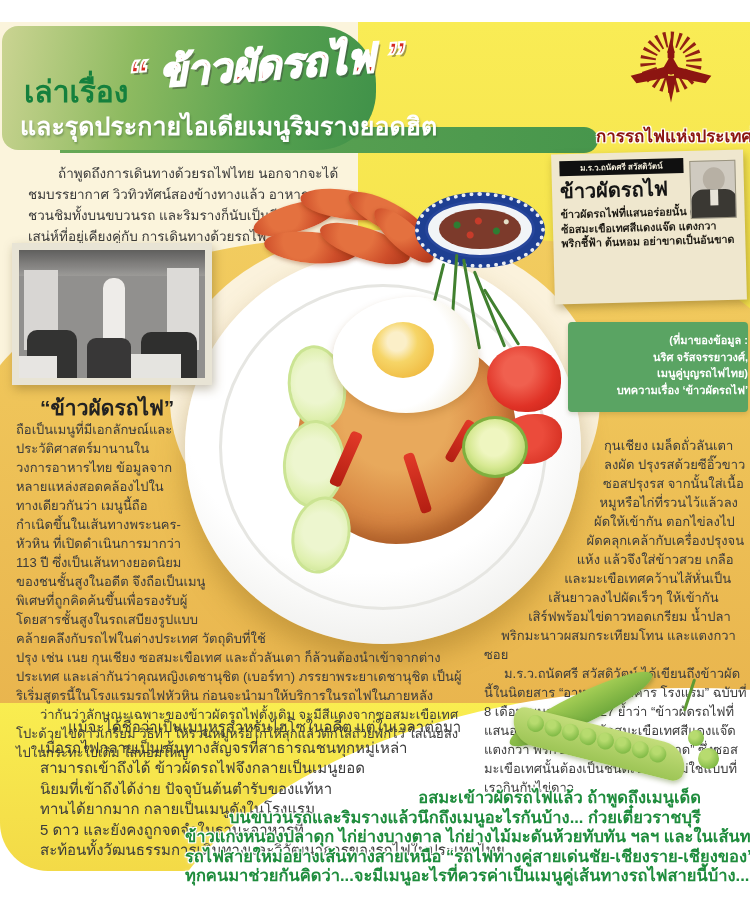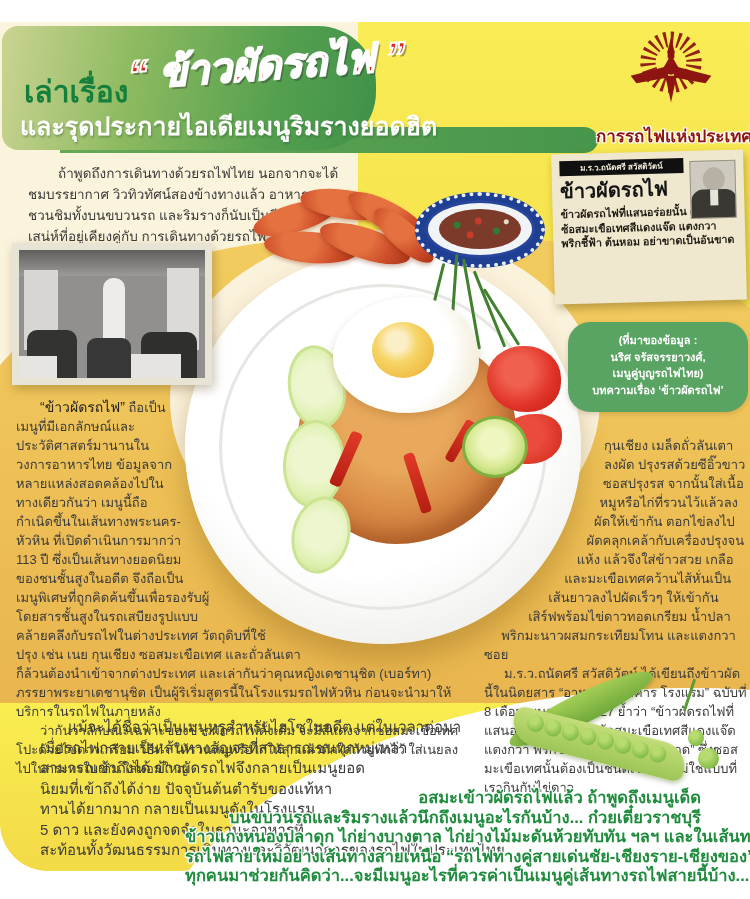--- a/index.html
+++ b/index.html
@@ -69,22 +69,22 @@
   .clip-head{margin-top:4px;font-size:20px;font-weight:900;color:#141414;line-height:22px;}
   .clip-portrait{position:absolute;right:8px;top:10px;width:46px;height:58px;background:#CFCAC0;
      border:1px solid #9a947f;overflow:hidden;}
   .clip-portrait .head{position:absolute;left:12px;top:6px;width:22px;height:24px;border-radius:50%;background:#B7B0A4;}
   .clip-portrait .suit{position:absolute;left:0px;top:28px;width:46px;height:30px;background:#3A3833;
      border-radius:12px 12px 0 0;}
   .clip-portrait .shirt{position:absolute;left:19px;top:28px;width:8px;height:16px;background:#E7E3D8;}
   .clip-body{margin-top:5px;font-size:10.8px;font-weight:bold;color:#201d16;line-height:14.5px;}
 
   
-  .attribution{left:568px;top:322px;width:180px;height:90px;background:#5AA463;border-radius:22px;
-     color:#ffffff;font-size:11px;font-weight:bold;text-align:center;padding-top:10px;line-height:16.5px;z-index:6;
+  .attribution{left:568px;top:322px;width:180px;height:90px;background:#5AA463;border-radius:4px;
+     color:#ffffff;font-size:11px;font-weight:bold;text-align:right;padding-top:10px;line-height:16.5px;z-index:6;
      box-shadow:0 2px 5px rgba(90,70,20,.2);}
 
   
   .plate{left:185px;top:252px;width:396px;height:392px;border-radius:50%;
      background:radial-gradient(circle at 45% 35%,#ffffff 55%,#F2F2F0 75%,#E2E2DE 100%);
      box-shadow:0 16px 28px rgba(140,100,25,.38);z-index:5;}
   .plate::before{content:"";position:absolute;left:34px;top:32px;right:34px;bottom:34px;
      border-radius:50%;border:3px solid #E6E6E2;}
   .herb{position:absolute;background:#41802F;border-radius:3px;z-index:6;}
   .rice{left:298px;top:332px;width:218px;height:212px;z-index:6;
@@ -126,21 +126,21 @@
        radial-gradient(circle at 70% 55%,#2E7D32 0 3px,transparent 4px),
        radial-gradient(circle at 38% 65%,#C73B2A 0 3px,transparent 4px),
        radial-gradient(circle at 82% 32%,#E5DFC8 0 2px,transparent 3px);}
 
   
   .col{color:#3C3C3C;font-size:13px;line-height:19px;z-index:8;}
   .col p{margin:0;}
   .col-left{left:16px;top:398px;width:452px;}
   .col-left .plate-cut{float:right;width:284px;height:250px;
      shape-outside:ellipse(215px 205px at 201px 47px);shape-margin:8px;}
-  .col-left .lead{font-weight:normal;font-size:14px;color:#222;}
+  .col-left .lead{font-weight:bold;font-size:21px;color:#222;}
   .col-left p.p1{text-indent:24px;}
   .col-left p.p2{text-indent:24px;}
   .col-right{left:484px;top:436px;width:264px;}
   .col-right .plate-cut{float:left;width:120px;height:212px;
      shape-outside:ellipse(212px 204px at -99px 10px);shape-margin:8px;}
   .col-right p.p1{}
   .col-right p.p2{text-indent:20px;text-align:left;}
 
   
   .legacy{left:40px;top:717px;width:496px;font-size:15px;line-height:20.5px;color:#3C3C3C;z-index:8;}

